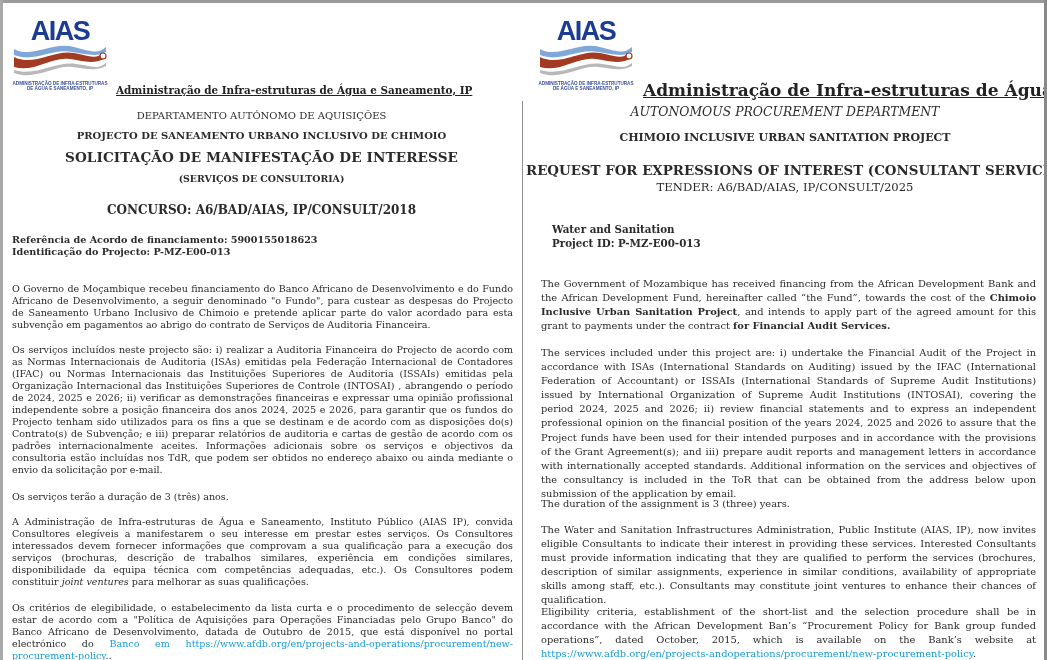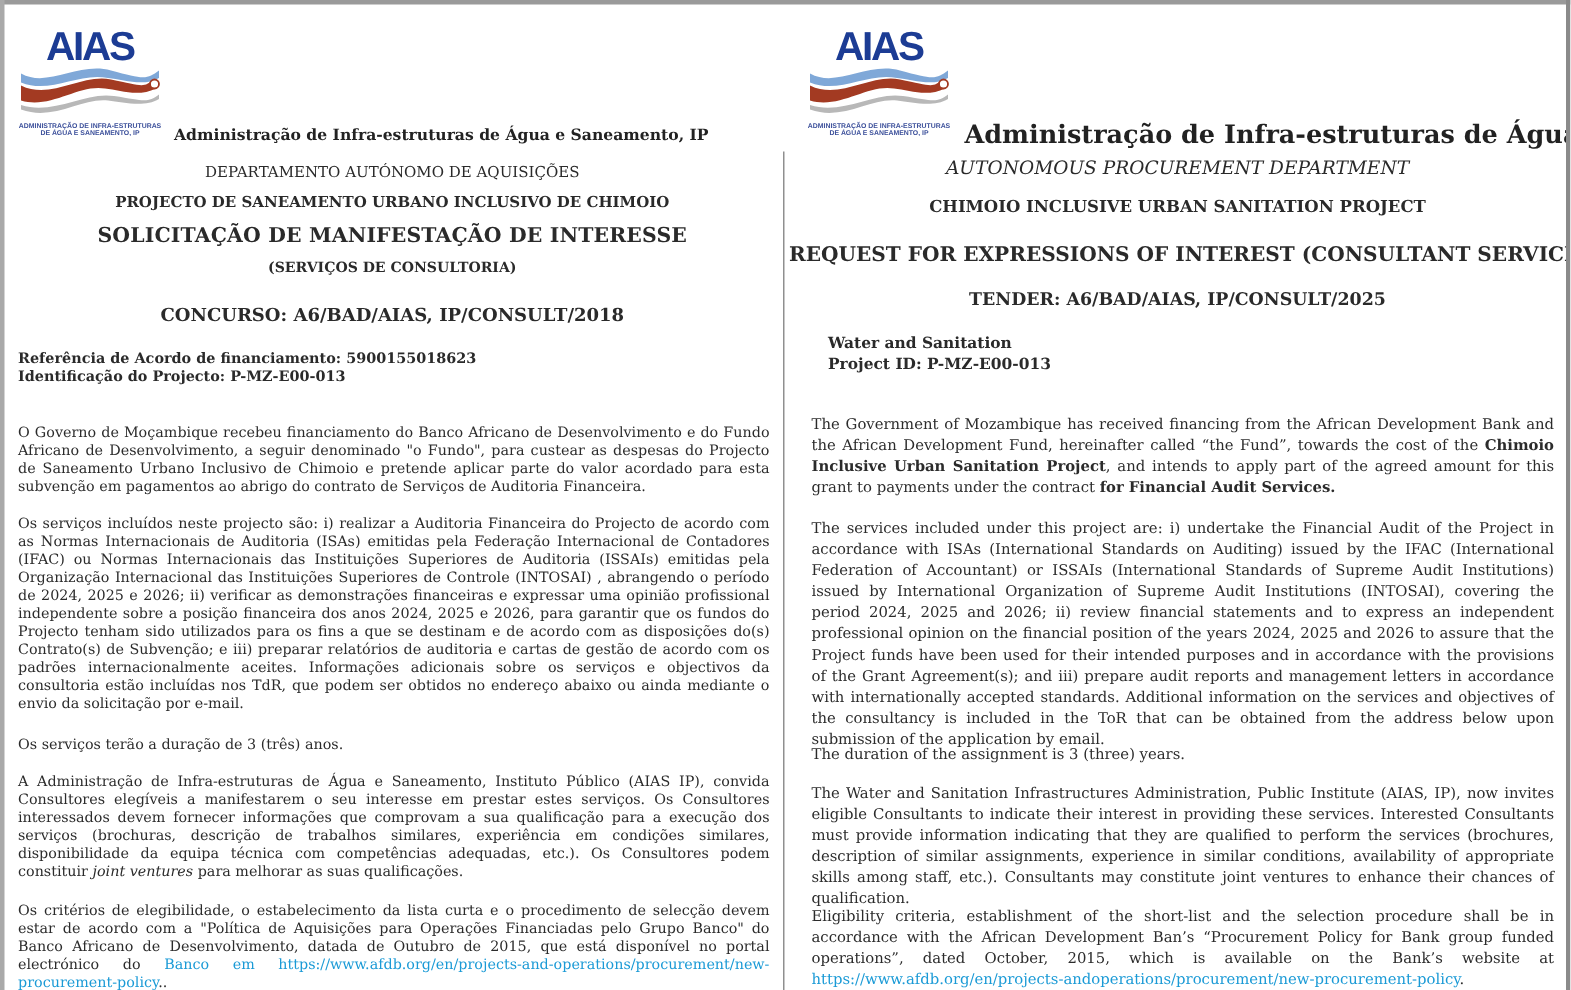--- a/index.html
+++ b/index.html
@@ -18,36 +18,36 @@
   .logo { position: absolute; width: 96px; height: 90px; }
   .page-pt .logo { left: 9px; top: 13px; }
   .page-en .logo { left: 12px; top: 13px; }
   .logo-text { position: absolute; left: 0; top: 0; width: 96px; height: 36px;
     font-family: "Liberation Sans", sans-serif; font-weight: bold; font-size: 27px; line-height: 36px;
     color: #1c3c94; letter-spacing: -1.5px; text-align: center; }
   .logo svg { position: absolute; left: 0; top: 30px; }
   .logo-caption { position: absolute; left: 0; top: 68px; width: 96px; text-align: center;
     font-family: "Liberation Sans", sans-serif; font-size: 4.6px; line-height: 5.4px; color: #3b4f9a; font-weight: bold; }
 
-  .org-name { position: absolute; font-weight: bold; font-size: 10.4px; white-space: nowrap; color: #222; }
+  .org-name { position: absolute; font-weight: bold; font-size: 10.4px; white-space: nowrap; color: #222; text-decoration: underline; }
   .page-pt .org-name { left: 113px; top: 84px; }
   .page-en .org-name { left: 117px; top: 80px; font-size: 17px; }
 
   .center { position: absolute; left: 0; width: 100%; text-align: center; white-space: nowrap; }
 
   .pt-dept { top: 110px; font-size: 10px; }
   .pt-project { top: 130px; font-size: 10px; font-weight: bold; }
   .pt-title { top: 149px; font-size: 13.6px; font-weight: bold; letter-spacing: 0.1px; }
   .pt-sub { top: 173px; font-size: 9.4px; font-weight: bold; }
   .pt-tender { top: 203px; font-size: 12px; font-weight: bold; }
 
   .en-dept { top: 104px; font-size: 12.4px; font-style: italic; }
   .en-project { top: 131px; font-size: 11px; font-weight: bold; }
   .en-title { top: 162px; font-size: 13.4px; font-weight: bold; }
-  .en-tender { top: 192px; font-size: 11.6px; font-weight: bold; }
+  .en-tender { top: 180px; font-size: 11.6px; font-weight: normal; }
 
   .body { position: absolute; text-align: justify; color: #2b2b2b; }
   .page-pt .body { left: 9px; width: 501px; font-size: 9.55px; line-height: 12.05px; }
   .page-en .body { left: 15px; width: 495px; font-size: 9.9px; line-height: 14.1px; }
 
   .meta { position: absolute; text-align: left; }
   .page-pt .meta { left: 9px; top: 234px; font-size: 9.6px; line-height: 12.2px; }
   .page-en .meta { left: 26px; top: 222px; font-size: 10.3px; line-height: 14.1px; }
   .meta div { white-space: nowrap; }
   .b { font-weight: bold; }

